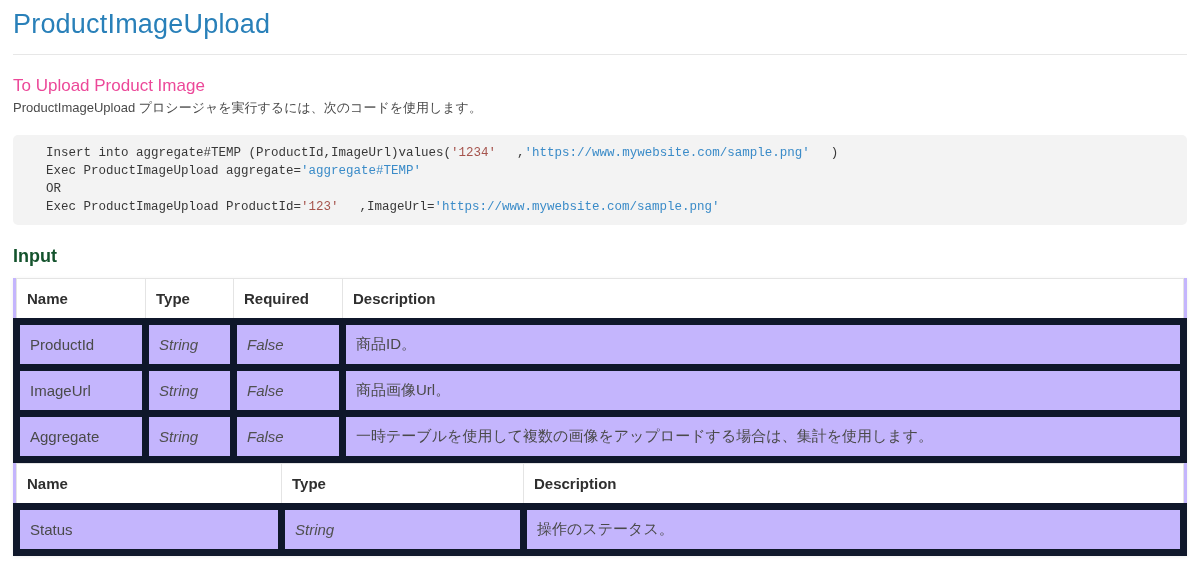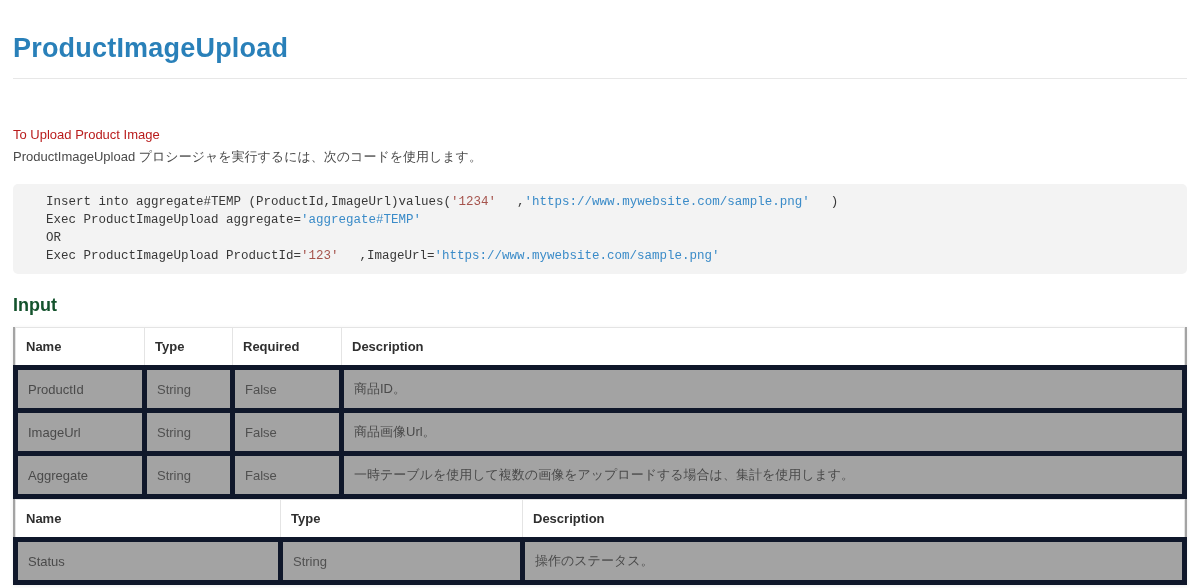--- a/index.html
+++ b/index.html
@@ -6,37 +6,37 @@
   html, body {
     width: 1200px; height: 588px;
     background: #ffffff;
     font-family: "Liberation Sans", "DejaVu Sans", sans-serif;
     color: #494949;
     overflow: hidden;
   }
   .page { padding: 0 13px; }
 
   h1.page-title {
-    margin-top: 32px;
+    margin-top: 8px;
     font-size: 27px;
     line-height: 32px;
-    font-weight: 700;
+    font-weight: 400;
     color: #2980b9;
     letter-spacing: 0.2px;
   }
   hr.title-divider {
     border: none;
     border-top: 1px solid #e7e7e7;
     margin-top: 14px;
   }
   p.intro-text {
-    margin-top: 48px;
-    font-size: 13px;
+    margin-top: 23px;
+    font-size: 17px;
     line-height: 16px;
-    color: #b91c1c;
+    color: #ec4899;
   }
   p.usage-text {
     margin-top: 6px;
     font-size: 13px;
     line-height: 16px;
     color: #4a4a4a;
   }
   pre.code-block {
     margin-top: 19px;
     background: #f3f3f3;
@@ -60,39 +60,40 @@
     font-weight: 700;
     color: #14532d;
     margin-top: 20px;
     margin-bottom: 11px;
   }
   h2.section-heading.result { margin-top: 22px; }
 
   table.doc-table {
     width: 100%;
     border-collapse: collapse;
-    font-size: 13px;
-    background: #a3a3a3;
+    font-size: 15px;
+    background: #c4b5fd;
     border: 1px solid #e0e0e0;
     box-shadow: 0 1px 4px rgba(0,0,0,0.08);
   }
   table.doc-table th {
     text-align: left;
     font-weight: 700;
     color: #2f2f2f;
     padding: 11px 10px;
     border: 1px solid #e4e4e4;
     background: #fff;
   }
   table.doc-table td {
     padding: 10px 10px;
     color: #4a4a4a;
-    border: 5px solid #0f172a;
+    border: 7px solid #0f172a;
   }
   table.doc-table td.italic {
+    font-style: italic;
     color: #505050;
   }
   
   table.input-table col.c0 { width: 129px; }
   table.input-table col.c1 { width: 88px; }
   table.input-table col.c2 { width: 109px; }
   
   table.result-table col.c0 { width: 265px; }
   table.result-table col.c1 { width: 242px; }
 </style>

